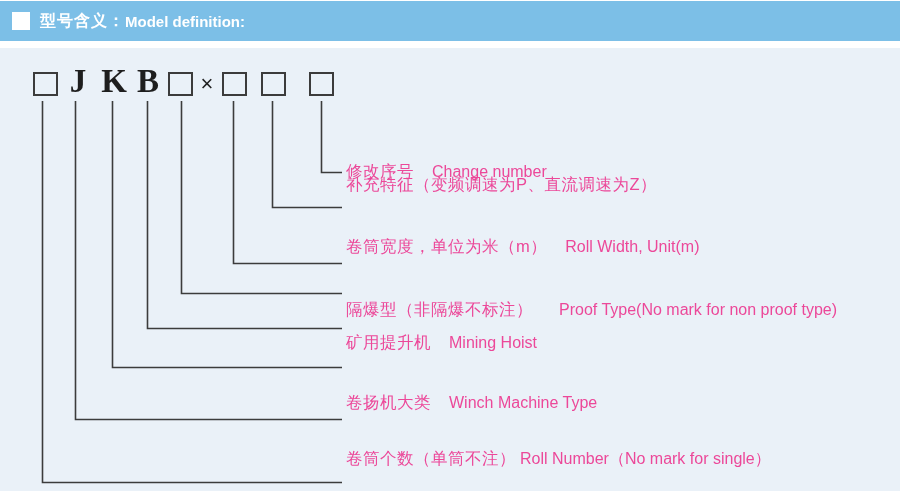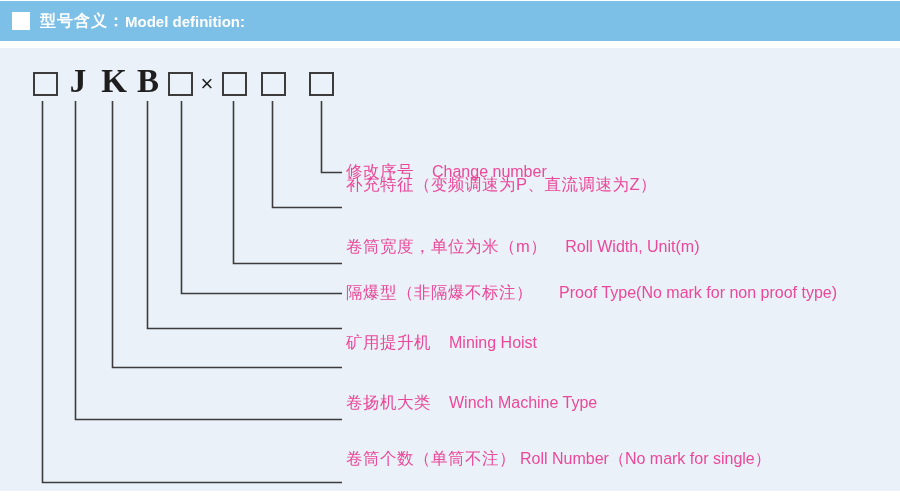--- a/index.html
+++ b/index.html
@@ -101,21 +101,21 @@
 
   <div class="label-row r2" style="top:174px">
     <span class="cn">补充特征（变频调速为P、直流调速为Z）</span>
   </div>
 
   <div class="label-row r3" style="top:236px">
     <span class="cn">卷筒宽度，单位为米（m）</span><span class="en">Roll Width, Unit(m)</span>
   </div>
 
 
-  <div class="label-row r5" style="top:282px">
+  <div class="label-row r5" style="top:299px">
     <span class="cn">隔爆型（非隔爆不标注）</span><span class="en">Proof Type(No mark for non proof type)</span>
   </div>
 
   <div class="label-row r6" style="top:332px">
     <span class="cn">矿用提升机</span><span class="en">Mining Hoist</span>
   </div>
 
   <div class="label-row r7" style="top:392px">
     <span class="cn">卷扬机大类</span><span class="en">Winch Machine Type</span>
   </div>

